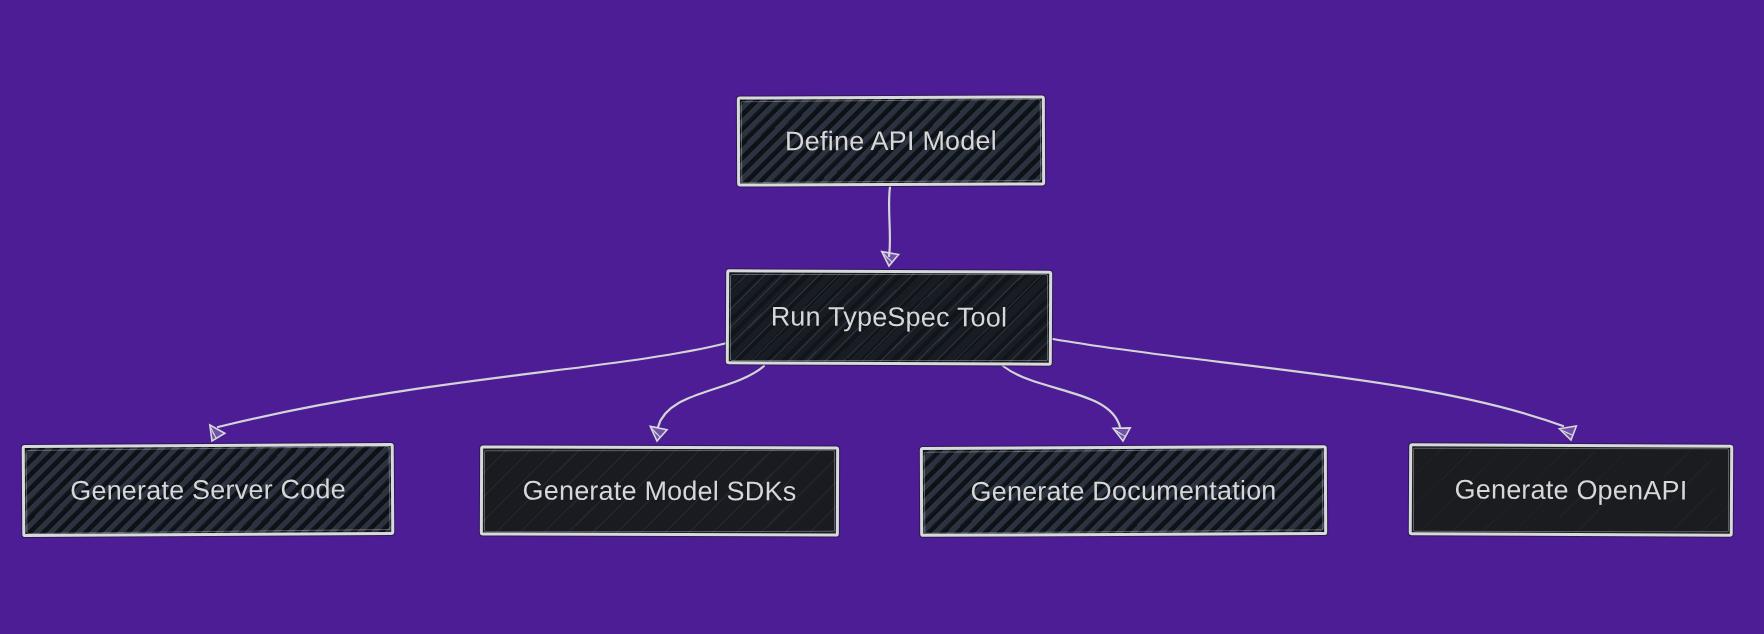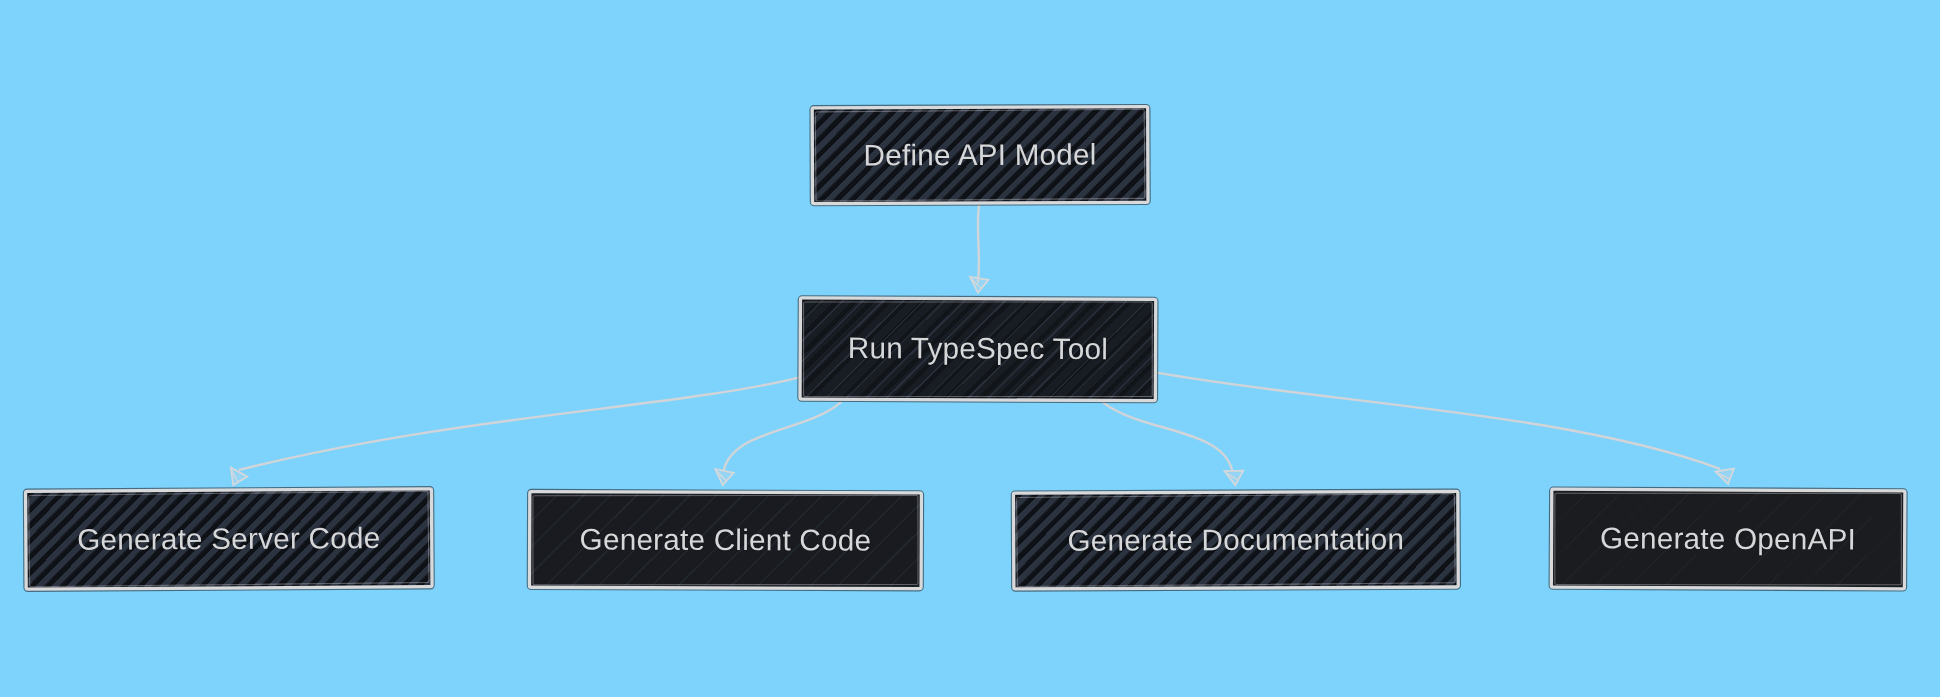--- a/index.html
+++ b/index.html
@@ -5,21 +5,21 @@
   html, body {
     margin: 0;
     padding: 0;
     background: #2a303d;
     font-family: "Liberation Sans", sans-serif;
   }
   .canvas {
     position: relative;
     width: 1764px;
     height: 634px;
-    background: #7dd3fc;
+    background: #4c1d95;
     overflow: hidden;
   }
   svg.edges {
     position: absolute;
     left: 0; top: 0;
     width: 1764px;
     height: 634px;
     z-index: 1;
   }
   .node {
@@ -117,21 +117,21 @@
 
   <div class="node fill-med" style="left:726px; top:270px; width:326px; height:95px; transform:rotate(0.25deg);">
     <span class="label">Run TypeSpec Tool</span>
   </div>
 
   <div class="node fill-heavy" style="left:22px; top:444px; width:372px; height:92px; transform:rotate(-0.35deg);">
     <span class="label">Generate Server Code</span>
   </div>
 
   <div class="node fill-light" style="left:480px; top:446px; width:359px; height:90px; transform:rotate(0.2deg);">
-    <span class="label">Generate Client Code</span>
+    <span class="label">Generate Model SDKs</span>
   </div>
 
   <div class="node fill-heavy" style="left:920px; top:446px; width:407px; height:90px; transform:rotate(-0.25deg);">
     <span class="label">Generate Documentation</span>
   </div>
 
   <div class="node fill-solid" style="left:1409px; top:444px; width:324px; height:92px; transform:rotate(0.3deg);">
     <span class="label">Generate OpenAPI</span>
   </div>
 

